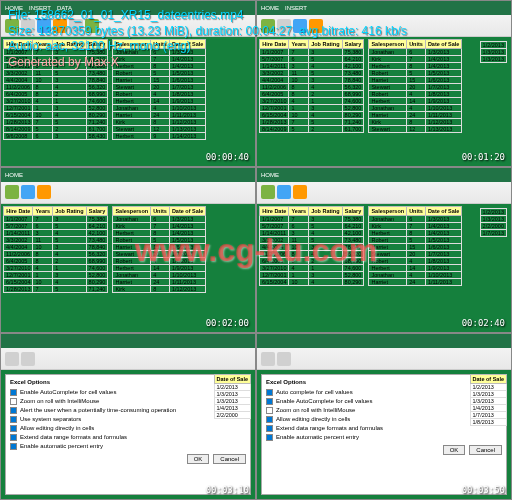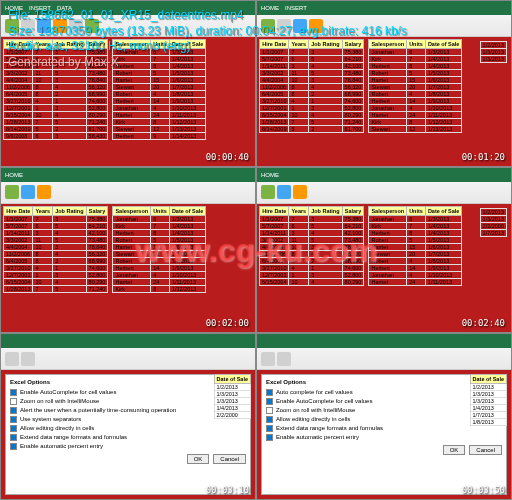--- a/index.html
+++ b/index.html
@@ -1,20 +1,20 @@
 <!DOCTYPE html>
 <html><head>
 <meta charset="utf-8">
 <style>
 * { margin: 0; padding: 0; box-sizing: border-box; }
 body { width: 512px; height: 500px; font-family: Arial, sans-serif; background: #000; position: relative; overflow: hidden; }
 .info-overlay { position: absolute; top: 4px; left: 0; color: #00d4ff; font-size: 12px; z-index: 10; padding: 4px 8px; line-height: 1.3; text-shadow: 1px 1px 1px rgba(0,0,0,0.5); }
 .info-overlay .gen { color: #fca5a5; }
 .grid6 { display: grid; grid-template-columns: 1fr 1fr; grid-template-rows: 1fr 1fr 1fr; width: 100%; height: 100%; }
-.panel { background: #b91c1c; position: relative; overflow: hidden; border: 1px solid #888; }
+.panel { background: #15803d; position: relative; overflow: hidden; border: 1px solid #888; }
 .ribbon { height: 22px; background: linear-gradient(#f3f3f3, #e8e8e8); border-bottom: 1px solid #ccc; display: flex; align-items: center; padding: 0 4px; gap: 2px; }
 .ribbon-icon { width: 14px; height: 14px; background: #d0d0d0; border-radius: 2px; }
 .ribbon-icon.g { background: #7cb342; }
 .ribbon-icon.b { background: #42a5f5; }
 .ribbon-icon.o { background: #ff9800; }
 .tabs { height: 14px; background: #217346; display: flex; padding: 0 4px; font-size: 6px; color: #fff; align-items: center; gap: 6px; }
 .tabs span { cursor: pointer; }
 .sheet { display: flex; font-size: 6px; height: calc(100% - 36px); }
 .table { border-collapse: collapse; font-size: 5.5px; }
 .table th { background: #ffff99; border: 1px solid #bbb; padding: 1px 2px; font-weight: bold; }

